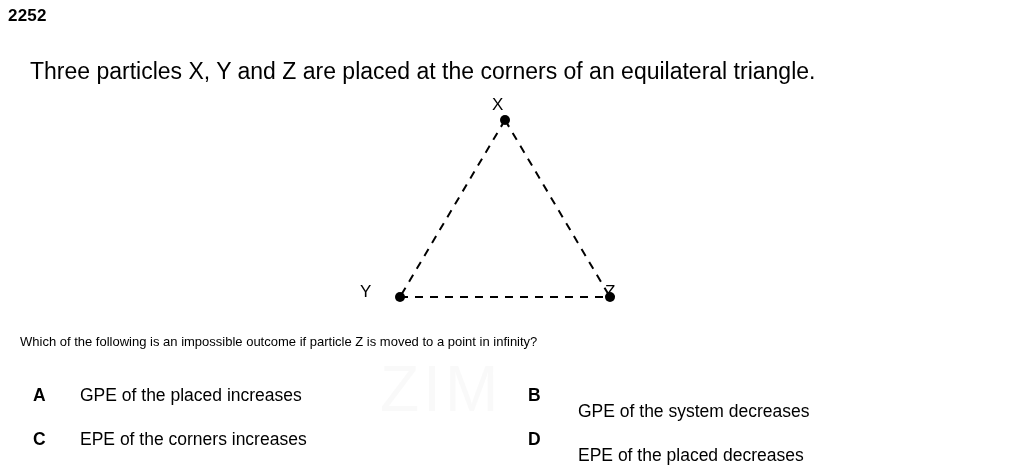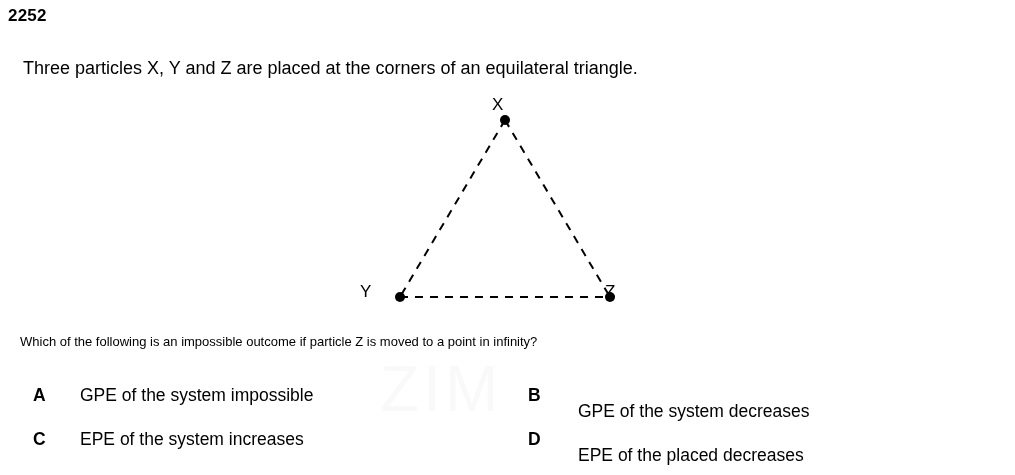--- a/index.html
+++ b/index.html
@@ -19,23 +19,23 @@
     position: absolute;
     left: 8px;
     top: 6px;
     font-size: 17px;
     font-weight: bold;
     letter-spacing: 0.2px;
     text-align: right;
   }
   .stem {
     position: absolute;
-    left: 23px;
+    left: 30px;
     top: 57px;
-    font-size: 18px;
+    font-size: 23px;
     line-height: 1.3;
     white-space: nowrap;
   }
   .figure {
     position: absolute;
     left: 340px;
     top: 95px;
     width: 330px;
     height: 220px;
   }
@@ -115,30 +115,30 @@
   <span class="figure-label label-y">Y</span>
   <span class="figure-label label-z">Z</span>
 </div>
 
 <div class="prompt">Which of the following is an impossible outcome if particle Z is moved to a point in infinity?</div>
 
 <div class="options">
   <div class="opt-row">
     <div class="col-left">
       <span class="opt opt-letter">A</span>
-      <span class="opt opt-text">GPE of the system impossible</span>
+      <span class="opt opt-text">GPE of the placed increases</span>
     </div>
     <div class="col-right">
       <span class="opt opt-letter">B</span>
       <span class="opt opt-text">GPE of the system decreases</span>
     </div>
   </div>
   <div class="opt-row">
     <div class="col-left">
       <span class="opt opt-letter">C</span>
-      <span class="opt opt-text">EPE of the system increases</span>
+      <span class="opt opt-text">EPE of the corners increases</span>
     </div>
     <div class="col-right">
       <span class="opt opt-letter">D</span>
       <span class="opt opt-text">EPE of the placed decreases</span>
     </div>
   </div>
 </div>
 
 </body></html>

